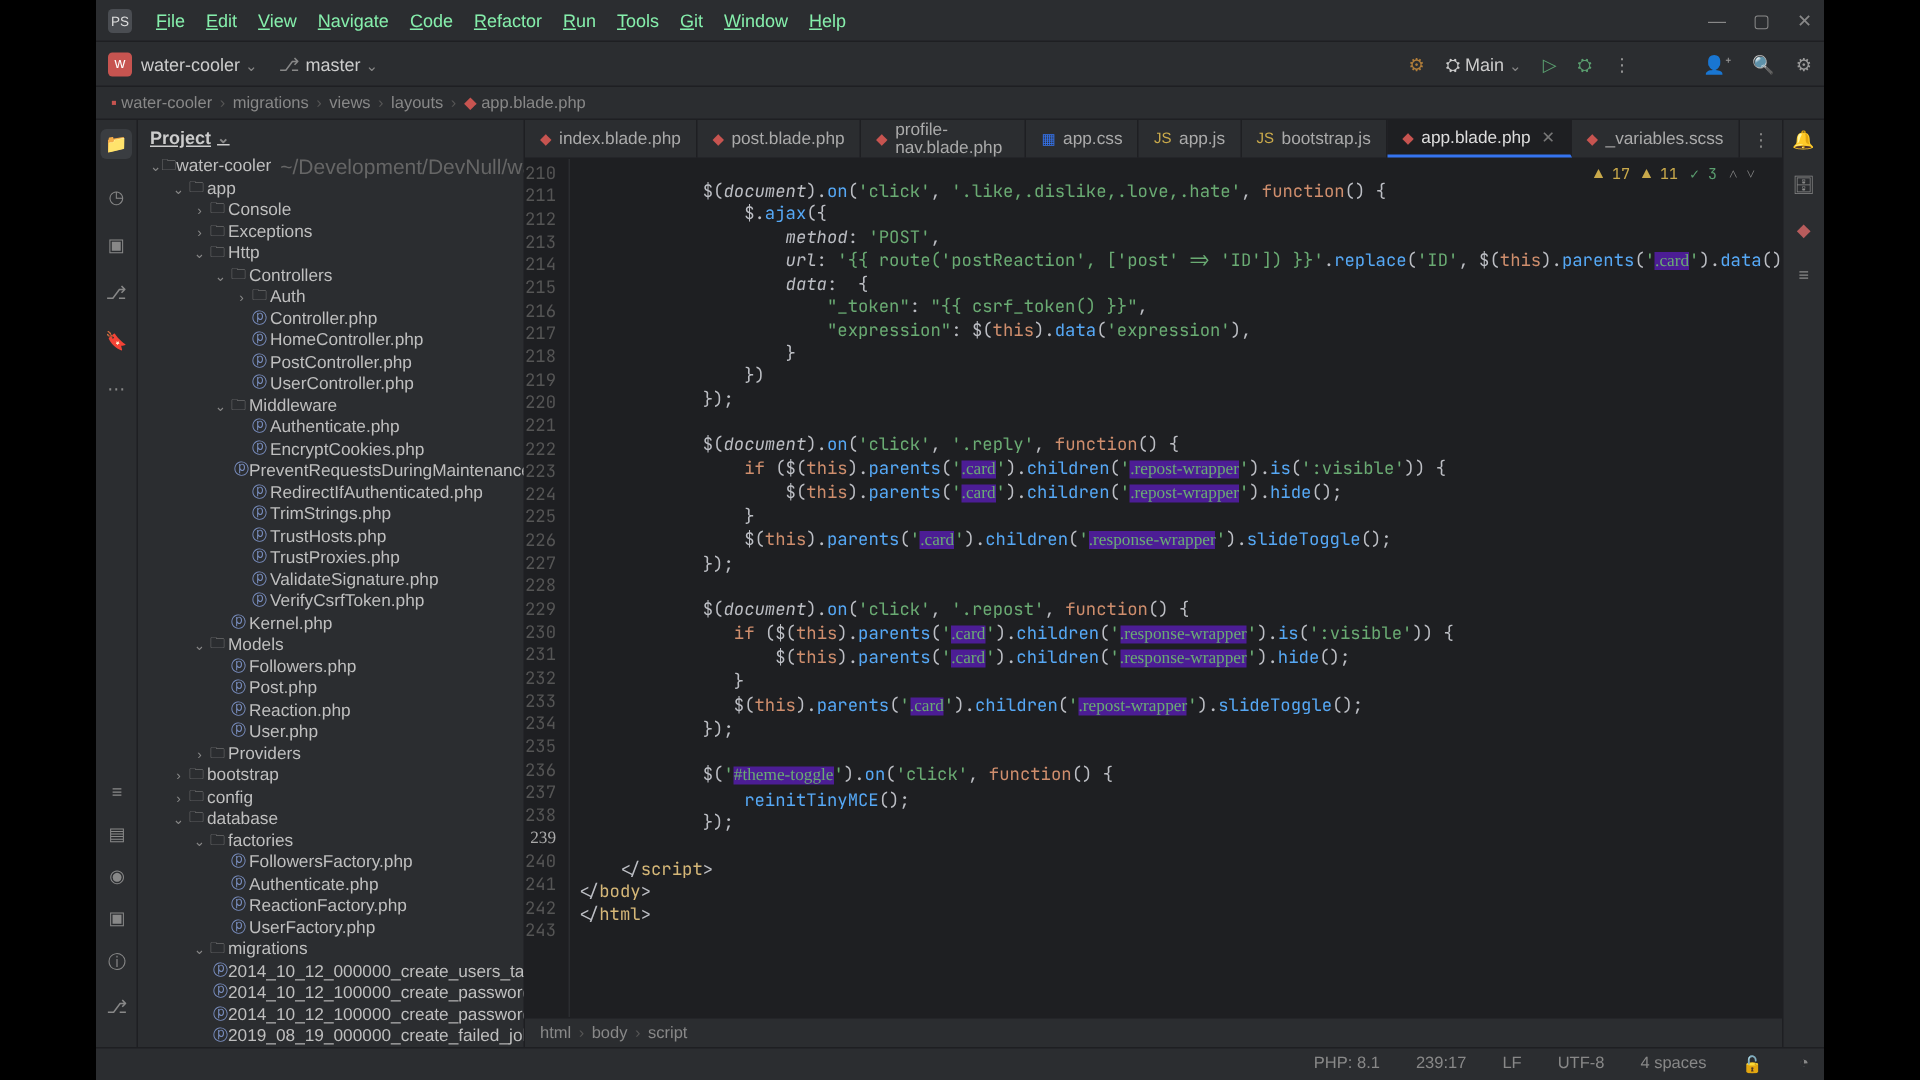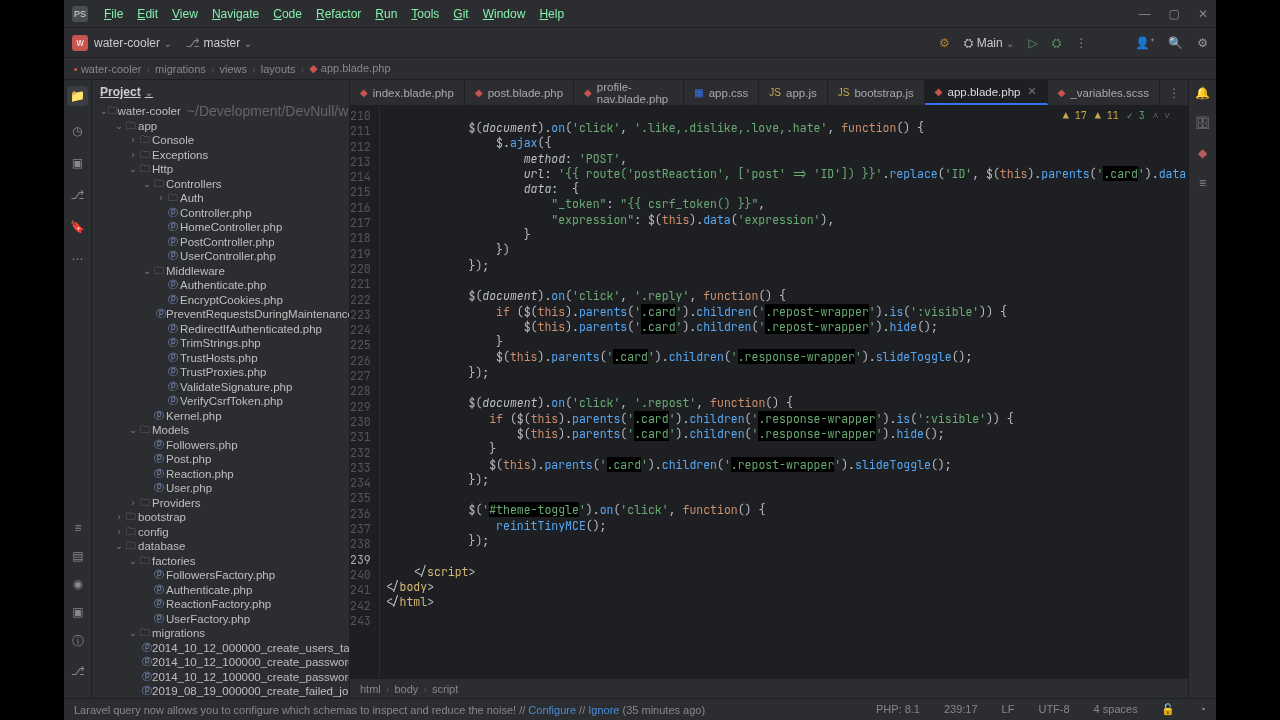--- a/index.html
+++ b/index.html
@@ -41,29 +41,29 @@
 .tab.active { background: #1e1f22; border-bottom: 2px solid #3574f0; color: #ddd; }
 .tab .fi { font-size: 10px; }
 .fi-blade { color: #c75450; }
 .fi-css { color: #3574f0; }
 .fi-js { color: #c9a94b; }
 .fi-scss { color: #c75450; }
 .tab .close { color: #777; font-size: 11px; margin-left: 2px; }
 .tabs .more { padding: 0 8px; display: flex; align-items: center; color: #888; }
 .editor-body { flex: 1; display: flex; font-family: "JetBrains Mono", Consolas, monospace; font-size: 11.5px; overflow: hidden; position: relative; }
 .gutter { width: 42px; background: #1e1f22; text-align: right; color: #555; padding-right: 8px; line-height: 15.3px; padding-top: 2px; border-right: 1px solid #2b2d30; }
-.gutter .cur { color: #aaa; }
+.gutter .cur { color: #aaa; font-family: Liberation Serif, serif; }
 .code { flex: 1; padding-left: 6px; padding-top: 14px; line-height: 15.3px; white-space: pre; color: #bcbec4; }
 .c-kw { color: #cf8e6d; }
 .c-str { color: #6aab73; }
 .c-fn { color: #56a8f5; }
 .c-var { font-style: italic; color: #bcbec4; }
 .c-html { color: #d5b778; }
 .c-blade { color: #c77dbb; font-style: italic; }
-.hl { background: #000000; }
+.hl { background: #4c1d95; font-family: Liberation Serif, serif; }
 .cur-line { background: #26282e; display: inline-block; width: 100%; }
 .editor-top-indicators { position: absolute; top: 3px; right: 18px; display: flex; gap: 8px; font-size: 10px; align-items: center; }
 .ind-warn { color: #c9a94b; text-align: center; }
 .ind-check { color: #5a9e6f; }
 .right-strip { width: 28px; background: #2b2d30; border-left: 1px solid #1e1f22; display: flex; flex-direction: column; align-items: center; padding-top: 6px; gap: 16px; color: #888; }
 .crumb-bar { height: 20px; background: #2b2d30; border-top: 1px solid #1e1f22; display: flex; align-items: center; padding: 0 10px; color: #888; font-size: 11px; }
 .crumb-bar .sep { margin: 0 5px; color: #555; }
 .statusbar { height: 22px; background: #2b2d30; border-top: 1px solid #1e1f22; display: flex; align-items: center; padding: 0 10px; color: #888; font-size: 11px; }
 .statusbar .right { margin-left: auto; display: flex; gap: 24px; }
 .status-link { color: #4a8cd6; }
@@ -477,21 +477,20 @@
 
     <div class="right-strip">
       <span>🔔</span>
       <span>🗄</span>
       <span style="color:#b85c5c">◆</span>
       <span>≡</span>
     </div>
   </div>
 
   <div class="statusbar">
-    <span><span>Laravel query now allows you to configure which schemas to inspect and reduce the noise!</span> // <span class="status-link">Configure</span> // <span class="status-link">Ignore</span> <span>(35 minutes ago)</span></span>
     <div class="right">
       <span>PHP: 8.1</span>
       <span>239:17</span>
       <span>LF</span>
       <span>UTF-8</span>
       <span>4 spaces</span>
       <span>🔓</span>
       <span>◔</span>
     </div>
   </div>

